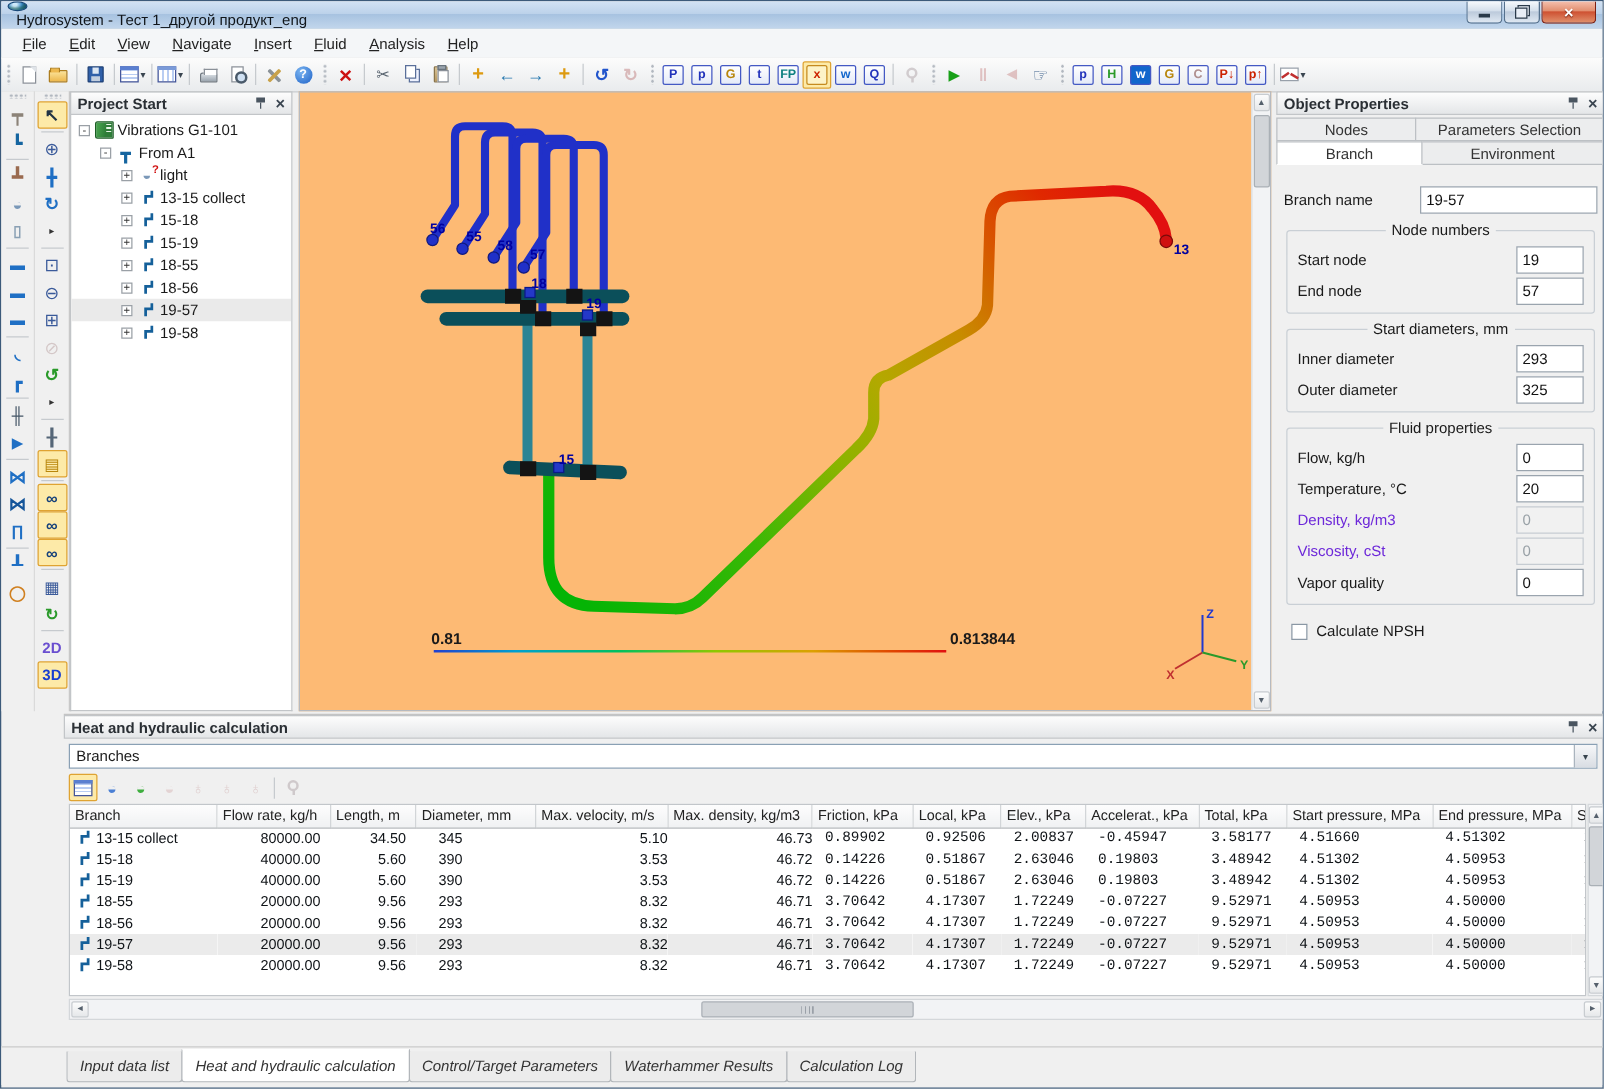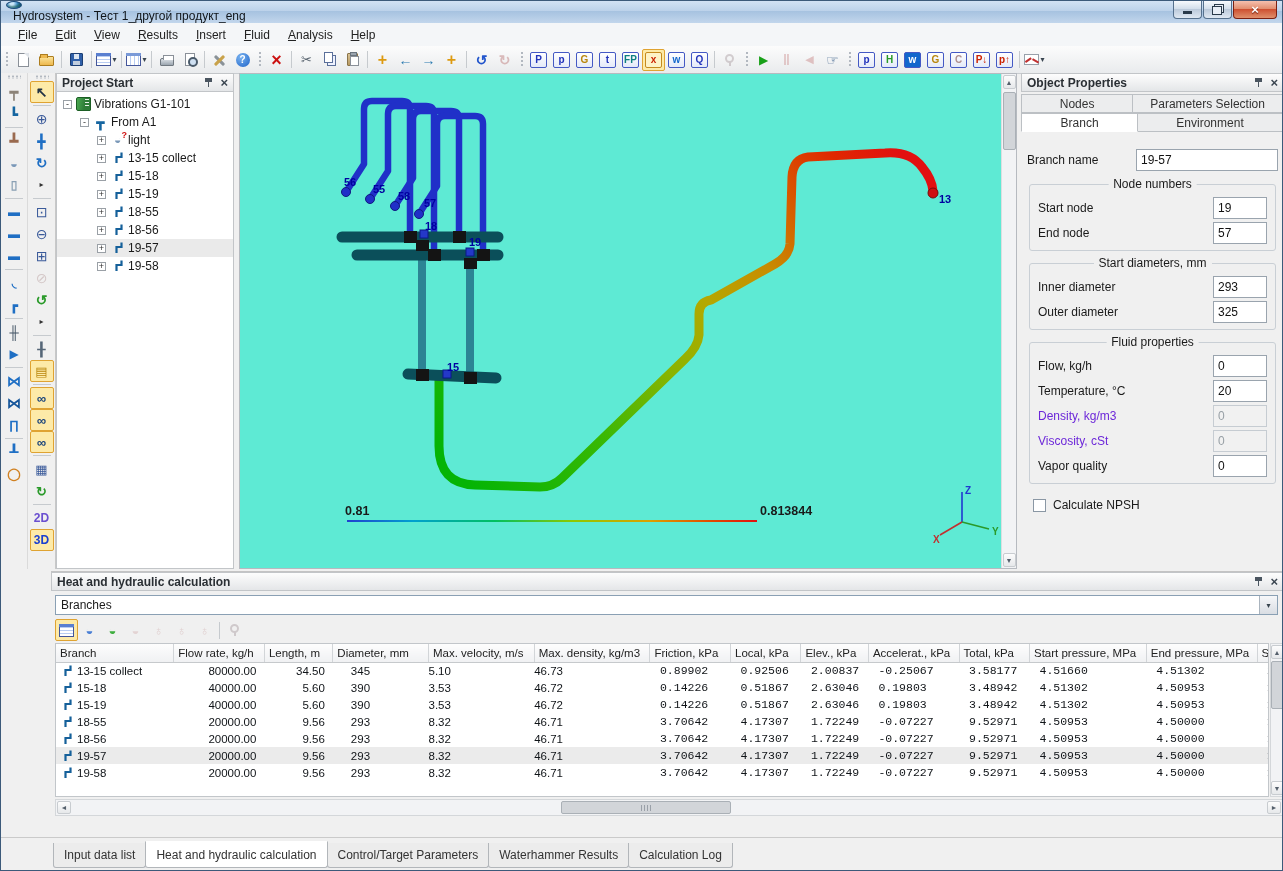--- a/index.html
+++ b/index.html
@@ -48,21 +48,21 @@
   .treepanel{position:absolute;left:55px;top:0;width:178px;bottom:0;}
   .treebody{position:absolute;left:0;top:19px;right:0;bottom:0;background:#fff;border:1px solid #c2c5c8;border-top:none;box-sizing:border-box;padding-top:3px;overflow:hidden;}
   .tree-row{height:18px;display:flex;align-items:center;white-space:nowrap;}
   .tree-row.sel{background:#eaeaea;}
   .expander{width:9px;height:9px;min-width:9px;border:1px solid #9aa0a6;background:#fff;display:flex;align-items:center;justify-content:center;font-size:9px;line-height:7px;color:#333;margin-right:4px;box-sizing:border-box;}
   .tree-icon{width:15px;display:flex;justify-content:center;margin-right:3px;position:relative;}
   .tree-badge{position:absolute;right:-2px;top:-4px;color:#d01010;font-size:9px;font-weight:bold;}
   .shp-book{width:13px;height:12px;background:linear-gradient(100deg,#4aa850,#2e7d38 60%);border:1px solid #1b5e24;border-radius:2px 1px 1px 2px;position:relative;}
   .shp-book::after{content:"";position:absolute;right:1px;top:1px;width:4px;height:9px;background:repeating-linear-gradient(#e8f4e8 0 1px,transparent 1px 3px);}
   
-  .canvas3d{position:absolute;left:238px;top:0;width:778px;bottom:0;background:#5eead4;border:1px solid #b6bac0;box-sizing:border-box;}
+  .canvas3d{position:absolute;left:238px;top:0;width:778px;bottom:0;background:#fdba74;border:1px solid #b6bac0;box-sizing:border-box;}
   .pipesvg{position:absolute;left:0;top:0;}
   .nlabel{font:bold 11px "Liberation Sans",sans-serif;fill:#0000a0;}
   .scalebar{position:absolute;left:107px;top:430px;width:410px;}
   .smin{position:absolute;left:-2px;top:0;font-weight:bold;font-size:12.5px;}
   .smax{position:absolute;left:100%;margin-left:3px;top:0;font-weight:bold;font-size:12.5px;white-space:nowrap;}
   .scale-line{margin-top:16px;height:2px;background:linear-gradient(90deg,#2040d0,#00a0d0 16%,#00c060 36%,#8ec800 55%,#dca000 74%,#e04800 89%,#e01010);}
   .axis{position:absolute;right:16px;bottom:22px;}
   .vscroll{position:absolute;right:0;top:0;bottom:0;width:15px;background:#f2f3f5;border-left:1px solid #dcdee0;display:flex;flex-direction:column;align-items:center;box-sizing:border-box;}
   .sarrow{width:13px;height:14px;display:flex;align-items:center;justify-content:center;font-size:7px;color:#55606c;background:linear-gradient(#fcfcfc,#e6e8ea);border:1px solid #c8ccd0;box-sizing:border-box;border-radius:2px;margin:1px 0;}
   .sthumb{width:13px;background:#d2d5d9;border:1px solid #aab0b6;border-radius:2px;box-sizing:border-box;}
@@ -89,34 +89,34 @@
   .bphead{position:absolute;left:0;top:0;right:0;}
   .comborow{position:absolute;left:4px;top:23px;right:6px;height:20px;border:1px solid #8aa0b4;background:#fff;display:flex;align-items:center;padding-left:5px;box-sizing:border-box;}
   .comboarrow{position:absolute;right:0;top:0;bottom:0;width:17px;background:linear-gradient(#f6f7f9,#d9dde3);border-left:1px solid #aab4be;display:flex;align-items:center;justify-content:center;font-size:8px;color:#38444e;}
   .btoolbar{position:absolute;left:4px;top:47px;height:22px;display:flex;align-items:center;}
   .tablewrap{position:absolute;left:4px;top:71px;width:1214px;height:154px;background:#fff;border:1px solid #c2c6ca;box-sizing:border-box;overflow:hidden;}
   table.rt{border-collapse:collapse;table-layout:fixed;width:1262px;font-size:11.5px;}
   .rt thead th{height:18px;background:linear-gradient(#fdfdfd,#f0f1f3);border-right:1px solid #d2d5d8;border-bottom:1px solid #c6c9cc;font-weight:normal;text-align:left;padding:0 0 0 4px;color:#222;overflow:hidden;white-space:nowrap;box-sizing:border-box;}
   .rt td{height:17px;padding:0;white-space:nowrap;overflow:hidden;color:#101418;box-sizing:border-box;}
   .rt tr.sel td{background:#ebebeb;}
   .rt td.a-r{text-align:right;padding-right:8px;}
-  .rt td.a-c{text-align:left;}
+  .rt td.a-c{text-align:right;}
   .rt td.a-l10{padding-left:10px;font-family:Liberation Mono, monospace;}
   .rt td.a-l18{padding-left:18px;}
   .rt td.c0{padding-left:5px;}
   .rt td.c0 svg{vertical-align:-2px;margin-right:5px;}
   .tvscroll{position:absolute;left:1219px;top:71px;width:14px;height:154px;}
   .hscroll{position:absolute;left:4px;top:227px;width:1229px;height:17px;background:#f2f3f5;border:1px solid #d4d7da;display:flex;align-items:center;box-sizing:border-box;}
   .hscroll .sarrow{height:13px;width:14px;margin:0 1px;}
   .hthumb{position:absolute;left:505px;width:170px;height:13px;background:#d2d5d9;border:1px solid #aab0b6;border-radius:2px;box-sizing:border-box;}
   .hthumb::after{content:"";position:absolute;left:50%;top:3px;margin-left:-5px;width:10px;height:6px;background-image:repeating-linear-gradient(90deg,#9aa0a8 0 1px,transparent 1px 3px);}
   .watermark{position:absolute;left:590px;top:62px;width:330px;height:160px;pointer-events:none;z-index:4;opacity:.45;}
   .wmtext{position:absolute;left:6px;top:102px;font-size:27px;font-weight:bold;letter-spacing:4px;color:#aab2ba;}
   
-  .tabsrow{position:absolute;left:0;top:836px;right:0;height:31px;background:#f0f0f0;border-top:1px solid #cacaca;display:flex;align-items:flex-end;padding-left:53px;box-sizing:border-box;}
+  .tabsrow{position:absolute;left:0;top:836px;right:0;height:31px;background:#f0f0f0;border-top:1px solid #cacaca;display:flex;align-items:center;padding-left:53px;box-sizing:border-box;font-style:italic;}
   .btab{height:25px;padding:0 10px;display:flex;align-items:center;background:#ececec;border:1px solid #b2b6ba;border-top:none;margin-left:-1px;border-radius:0 0 3px 3px;color:#333;box-sizing:border-box;}
   .btab.active{background:#fff;height:27px;font-weight:normal;z-index:2;border-top:1px solid #fff;margin-top:-1px;}
   
   .shp{position:relative;display:inline-block;box-sizing:border-box;}
   .shp-page{width:11px;height:14px;background:#fff;border:1px solid #8a9098;}
   .shp-page::after{content:"";position:absolute;right:-1px;top:-1px;border-style:solid;border-width:0 5px 5px 0;border-color:transparent #dfe3e8 transparent transparent;}
   .shp-folder{width:15px;height:10px;background:linear-gradient(#fbe39a,#edb84e);border:1px solid #ad7d1e;border-radius:1px;margin-top:3px;}
   .shp-folder::before{content:"";position:absolute;left:0;top:-3px;width:6px;height:3px;background:#edb84e;border:1px solid #ad7d1e;border-bottom:none;border-radius:1px 1px 0 0;}
   .shp-floppy{width:13px;height:13px;background:#2f5fa8;border:1px solid #1d3f74;border-radius:1px;}
   .shp-floppy::before{content:"";position:absolute;left:3px;top:0;width:5px;height:5px;background:#dce6f2;}
@@ -160,21 +160,21 @@
           <span class="shp-restore"></span>
         </span>
       <span class="wbtn close">×</span>
     </span>
   </div>
 
   <div class="menubar" id="menubar">
       <span class="menu-item">File</span>
       <span class="menu-item">Edit</span>
       <span class="menu-item">View</span>
-      <span class="menu-item">Results</span>
+      <span class="menu-item">Navigate</span>
       <span class="menu-item">Insert</span>
       <span class="menu-item">Fluid</span>
       <span class="menu-item">Analysis</span>
       <span class="menu-item">Help</span>
     </div>
   <div class="toolbar" id="maintoolbar">
       <span class="tbgroup">
         <span class="tb-btn">
           <span class="shp shp-page"></span>
         </span>
@@ -786,21 +786,21 @@
                   <path d="M9.5 0.5 V5 H4.5 V11" fill="none" stroke="#15609a" stroke-width="2.2"></path>
                 </svg><span>13-15 collect</span></td>
               <td class="a-r">80000.00</td>
               <td class="a-r">34.50</td>
               <td class="a-l18">345</td>
               <td class="a-c">5.10</td>
               <td class="a-c">46.73</td>
               <td class="a-l10">0.89902</td>
               <td class="a-l10">0.92506</td>
               <td class="a-l10">2.00837</td>
-              <td class="a-l10">-0.25067</td>
+              <td class="a-l10">-0.45947</td>
               <td class="a-l10">3.58177</td>
               <td class="a-l10">4.51660</td>
               <td class="a-l10">4.51302</td>
               <td class="a-l10">20.0</td>
             </tr>
             <tr>
               <td class="c0"><svg width="11" height="12" viewBox="0 0 11 12">
                   <path d="M9.5 0.5 V5 H4.5 V11" fill="none" stroke="#15609a" stroke-width="2.2"></path>
                 </svg><span>15-18</span></td>
               <td class="a-r">40000.00</td>

